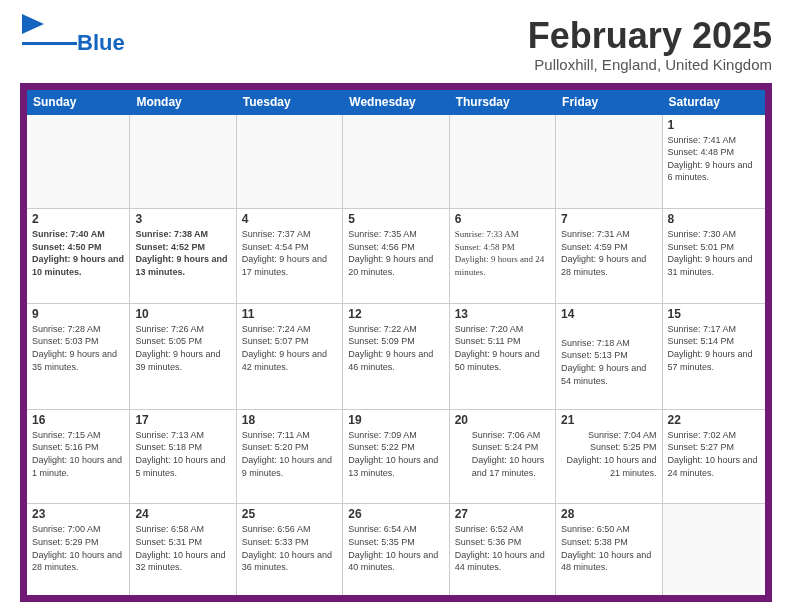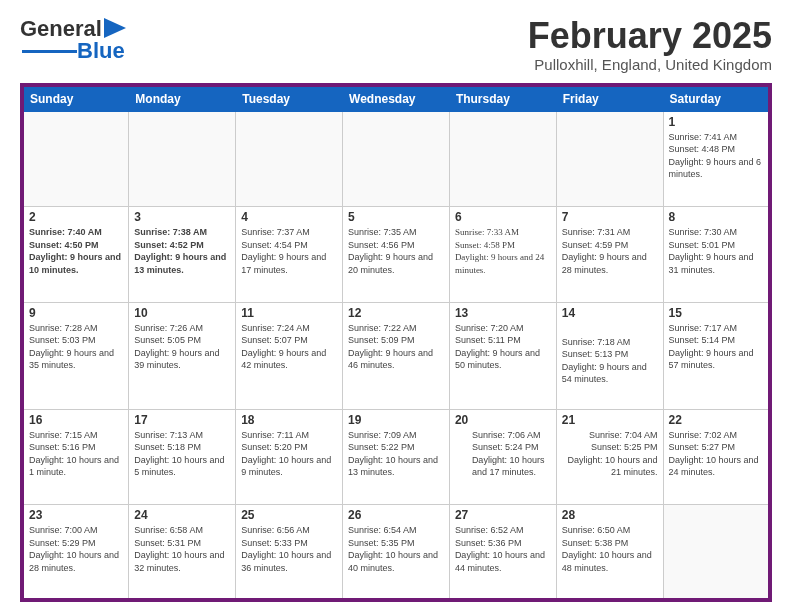--- a/index.html
+++ b/index.html
@@ -32,21 +32,21 @@
       color: #333;
       line-height: 1.1;
       text-align: center;
     }
     .location {
       font-size: 15px;
       color: #555;
     }
     .calendar {
       flex: 1;
-      border: 4px solid #701a75;
+      border: 7px solid #701a75;
       border-collapse: collapse;
       width: 100%;
       table-layout: fixed;
     }
     .calendar th {
       background: #1565c0;
       color: #fff;
       font-size: 12px;
       font-weight: bold;
       text-align: left;
@@ -80,21 +80,20 @@
     }
   </style>
 </head>
 <body>
 
 <div class="page">
   <div class="header">
     <div class="logo-container">
       <div style="display:flex;flex-direction:column;align-items:flex-start;">
         <div style="display:flex;align-items:center;">
-          <span style="font-size:22px;font-weight:bold;color:#333;">General</span>
           <svg width="22" height="20" viewBox="0 0 22 20" style="margin-left:2px;margin-top:-2px;">
             <polygon points="0,20 22,10 0,0" fill="#1565c0"></polygon>
           </svg>
         </div>
         <div style="display:flex;align-items:center;margin-top:-4px;margin-left:2px;">
           <div style="width:55px;height:3px;background:#1565c0;"></div>
           <span style="font-size:22px;font-weight:bold;color:#1565c0;margin-left:0;">Blue</span>
         </div>
       </div>
     </div>

